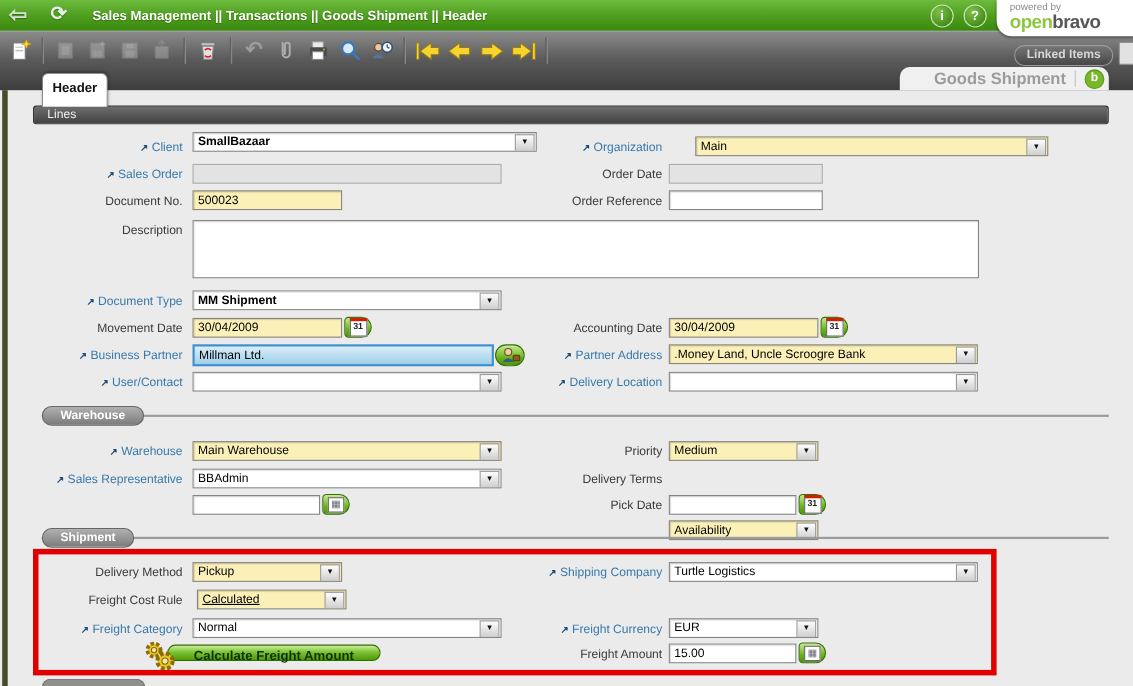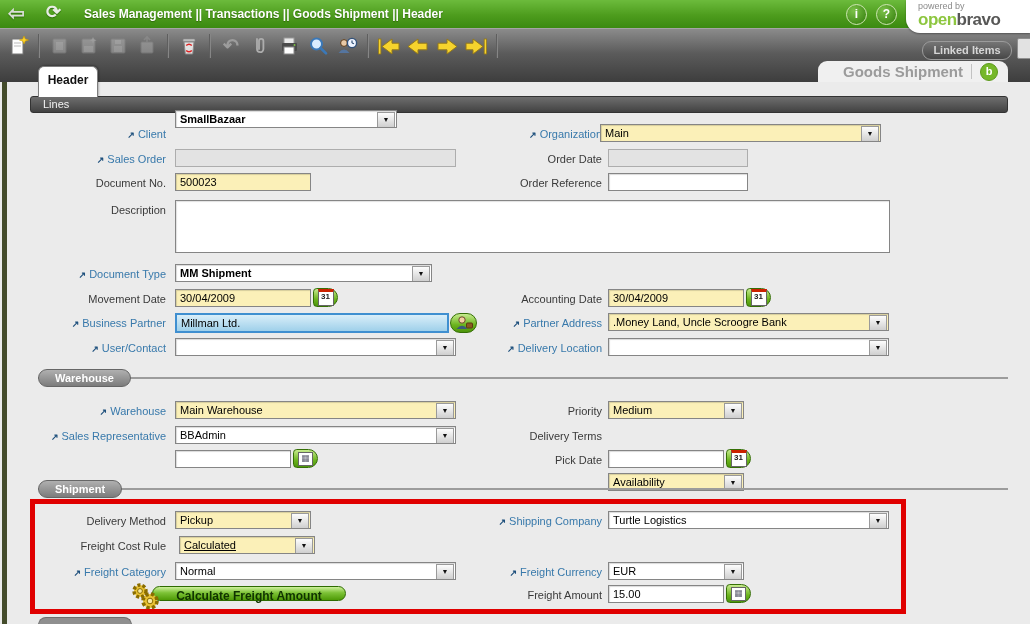--- a/index.html
+++ b/index.html
@@ -24,21 +24,21 @@
   .tico{width:24px;height:24px;display:flex;align-items:center;justify-content:center;cursor:pointer;}
   .tico.dis{cursor:default;}
   .tsep{width:2px;height:24px;background:linear-gradient(90deg,#4a4a4a,#9a9a9a);margin:0 3px;}
   .undoglyph{font-size:19px;color:#9c9c9c;font-weight:bold;line-height:22px;}
   .linked{position:absolute;right:18px;top:12px;width:88px;height:17px;border-radius:9px;
     background:linear-gradient(#757575,#474747);border:1px solid #9b9b9b;color:#d6d6d6;
     font-size:11px;font-weight:bold;text-align:center;line-height:16px;cursor:pointer;}
   .fragicon{position:absolute;right:-3px;top:9px;width:14px;height:19px;background:#e2e2e2;border:1px solid #8f8f8f;border-radius:2px;}
   
   .gstab{position:absolute;left:818px;top:61px;width:190px;height:21px;background:#f0f0f0;border-radius:9px 9px 0 0;
-    display:flex;align-items:center;justify-content:flex-end;gap:8px;padding-right:10px;box-sizing:border-box;}
+    display:flex;align-items:center;justify-content:flex-end;gap:8px;padding-right:4px;box-sizing:border-box;}
   .gstitle{color:#9b9b9b;font-weight:bold;font-size:15px;}
   .gssep{width:1px;height:15px;background:#c2c2c2;}
   .oblogo{width:16px;height:16px;border-radius:50%;background:#76b82a;border:1px solid #5e9a1d;color:#fff;
     font-weight:bold;font-size:11px;text-align:center;line-height:15px;}
   .headertab{position:absolute;left:38px;top:66px;width:58px;height:30px;background:#fff;
     border:1px solid #7e7e7e;border-bottom:none;border-radius:6px 6px 0 0;z-index:6;
     font-size:12px;font-weight:bold;color:#111;text-align:center;line-height:26px;cursor:pointer;
     box-shadow:1px -1px 2px rgba(0,0,0,.25);}
   .content{position:absolute;left:0;top:82px;width:1030px;height:542px;background:#ebebeb;}
   .edgestrip{position:absolute;left:2px;top:82px;width:5px;height:542px;background:#444c2b;}
@@ -214,39 +214,39 @@
     <span class="gssep"></span>
     <span class="oblogo">b</span>
   </div>
 
   <div class="content"></div>
   <div class="edgestrip"></div>
   <div class="headertab">Header</div>
   <div class="linesbar">Lines</div>
 
   <div class="lab labL lnk" style="top:126px;"><span class="lk">↗</span><span>Client</span></div>
-  <div class="sel" style="left:175px;top:110px;width:222px;"><span class="bold">SmallBazaar</span><span class="arrow">▼</span></div>
+  <div class="sel" style="left:175px;top:120px;width:313px;"><span class="bold">SmallBazaar</span><span class="arrow">▼</span></div>
   <div class="lab labR lnk" style="top:126px;"><span class="lk">↗</span><span>Organization</span></div>
-  <div class="sel yellow" style="left:600px;top:124px;width:281px;"><span>Main</span><span class="arrow">▼</span></div>
+  <div class="sel yellow" style="left:632px;top:124px;width:321px;"><span>Main</span><span class="arrow">▼</span></div>
 
   <div class="lab labL lnk" style="top:151px;"><span class="lk">↗</span><span>Sales Order</span></div>
   <div class="inp dis2" style="left:175px;top:149px;width:281px;"><span></span></div>
   <div class="lab labR" style="top:151px;"><span>Order Date</span></div>
   <div class="inp dis2" style="left:608px;top:149px;width:140px;"><span></span></div>
 
   <div class="lab labL" style="top:175px;"><span>Document No.</span></div>
   <div class="inp yellow" style="left:175px;top:173px;width:136px;"><span>500023</span></div>
   <div class="lab labR" style="top:175px;"><span>Order Reference</span></div>
   <div class="inp" style="left:608px;top:173px;width:140px;"><span></span></div>
 
   <div class="lab labL" style="top:202px;"><span>Description</span></div>
   <div class="ta" style="left:175px;top:200px;width:715px;height:53px;"><span></span></div>
 
   <div class="lab labL lnk" style="top:266px;"><span class="lk">↗</span><span>Document Type</span></div>
-  <div class="sel" style="left:175px;top:264px;width:257px;"><span class="bold">MM Shipment</span><span class="arrow">▼</span></div>
+  <div class="sel" style="left:175px;top:264px;width:281px;"><span class="bold">MM Shipment</span><span class="arrow">▼</span></div>
 
   <div class="lab labL" style="top:291px;"><span>Movement Date</span></div>
   <div class="inp yellow" style="left:175px;top:289px;width:136px;"><span>30/04/2009</span></div>
   <div class="greenbtn" style="left:313px;top:288px;">
       <span class="calpage">31</span>
     </div>
   <div class="lab labR" style="top:291px;"><span>Accounting Date</span></div>
   <div class="inp yellow" style="left:608px;top:289px;width:136px;"><span>30/04/2009</span></div>
   <div class="greenbtn" style="left:746px;top:288px;">
       <span class="calpage">31</span>

